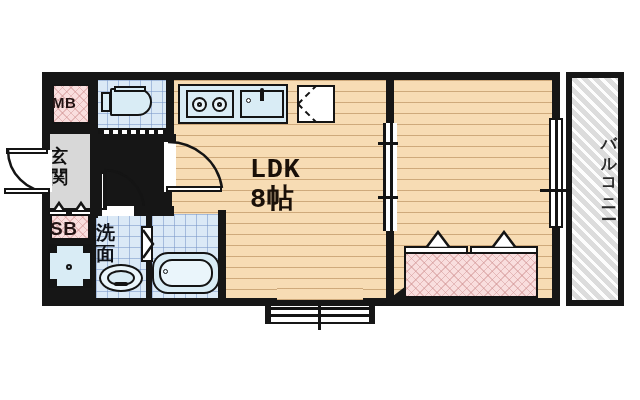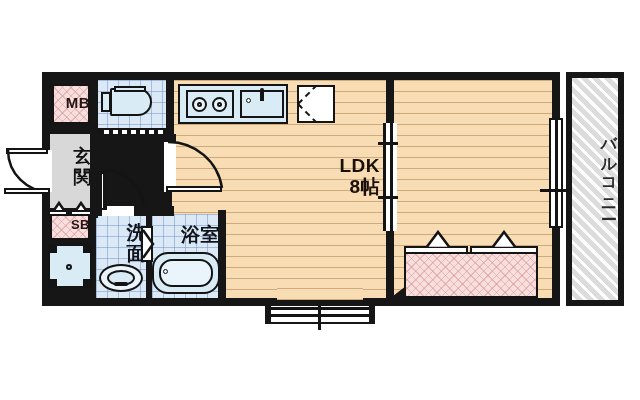--- a/index.html
+++ b/index.html
@@ -46,31 +46,31 @@
       rgba(255,255,255,0.95) 0 3px,
       rgba(0,0,0,0) 3px 8px);
   }
   .white{background:#ffffff;}
 
   
   .lbl{
     position:absolute;
     color:#1a1008;
     font-weight:bold;
-    text-align:right;
+    text-align:left;
     line-height:1.12;
     white-space:pre-line;
     letter-spacing:0.5px;
     user-select:none;
   }
-  .lbl-ldk{font-size:19px;}
+  .lbl-ldk{font-size:27px;font-family:Liberation Mono, monospace;}
   .lbl-room{font-size:24px;}
   .lbl-cl{font-size:21px;color:#3a1f1f;}
   .lbl-mb{font-size:15px;color:#241414;}
-  .lbl-sb{font-size:13px;color:#241414;}
+  .lbl-sb{font-size:19px;color:#241414;}
   .lbl-small-jp{font-size:19px;color:#10131a;}
   .lbl-genkan{font-size:18px;color:#111;line-height:1.18;}
   .lbl-balcony{
     font-size:16px;color:#2a2a2a;writing-mode:vertical-rl;
     text-orientation:upright;letter-spacing:3px;font-weight:bold;
   }
 
   
   .fx{position:absolute;box-sizing:border-box;}
   .fx-outline{border:2px solid #141414;background:#d9ecf5;}
@@ -214,21 +214,20 @@
   <div class="abs" style="left:114px;top:282px;width:14px;height:4px;background:#141414;border-radius:2px;"></div>
 
   <div class="abs white" style="left:99px;top:206px;width:40px;height:10px;"></div>
   <div class="abs" style="left:101px;top:170px;width:6px;height:40px;background:#ffffff;border:2px solid #141414;"></div>
   <svg class="abs" style="left:100px;top:168px;width:48px;height:46px;" viewBox="0 0 48 46">
     <path d="M 4 2 A 40 40 0 0 1 44 42" fill="none" stroke="#141414" stroke-width="2.5"></path>
   </svg>
 
   <div class="abs wall" style="left:146px;top:214px;width:6px;height:84px;"></div>
   <div class="abs floor-tile" style="left:152px;top:214px;width:68px;height:84px;"></div>
-  <div class="lbl lbl-small-jp" style="left:152px;top:224px;width:68px;">浴室</div>
   <div class="fx bath-tub" style="left:152px;top:252px;width:68px;height:42px;">
     <div class="bath-inner"></div>
   </div>
   <div class="abs" style="left:163px;top:269px;width:5px;height:5px;border:1.5px solid #141414;border-radius:50%;background:#eaf5fb;"></div>
 
   <div class="abs white" style="left:141px;top:226px;width:12px;height:36px;border:2px solid #141414;"></div>
   <svg class="abs" style="left:141px;top:226px;width:14px;height:36px;" viewBox="0 0 14 36">
     <polyline points="2,4 12,18 2,32" fill="none" stroke="#141414" stroke-width="2.5"></polyline>
   </svg>
 

